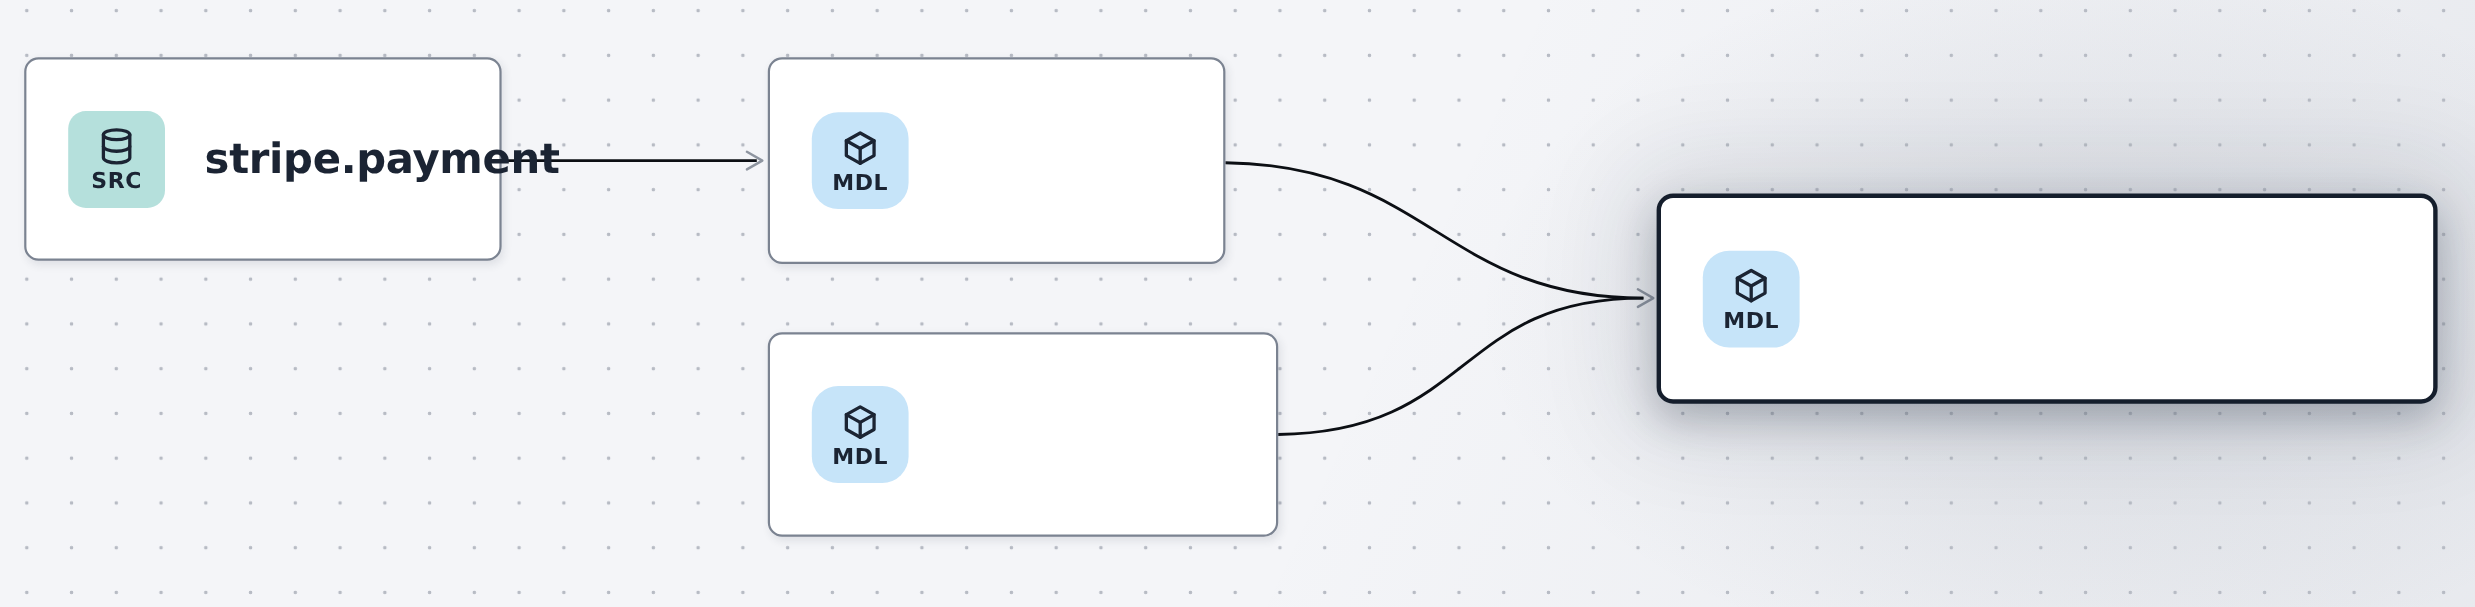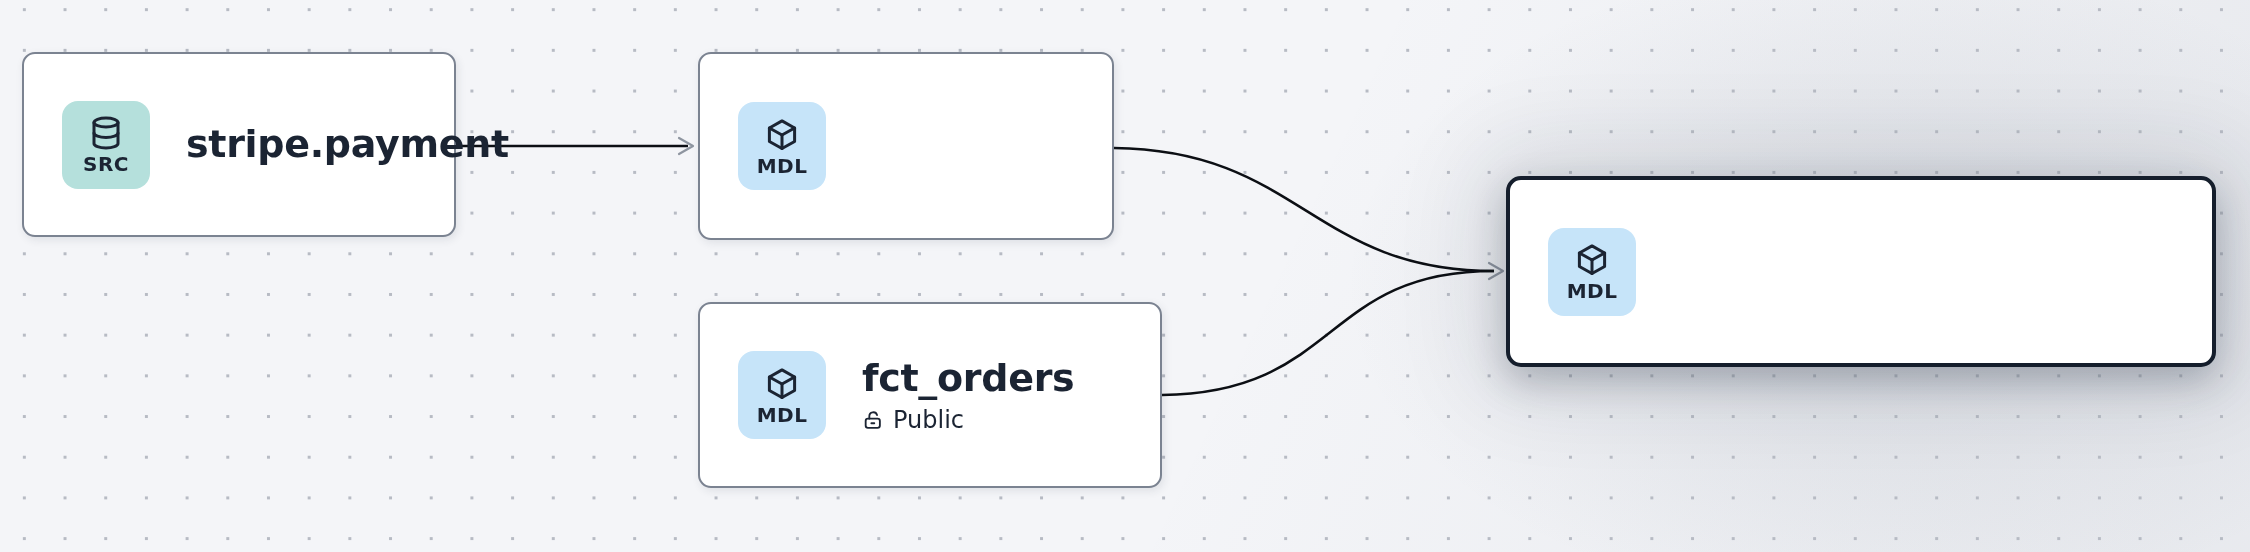--- a/index.html
+++ b/index.html
@@ -67,21 +67,21 @@
     height: 88px;
     border-radius: 16px;
     display: flex;
     flex-direction: column;
     align-items: center;
     justify-content: center;
     gap: 3px;
     color: var(--ink, #1b2433);
   }
   .badge.src { background: var(--src-badge-bg, #b5e0dc); }
-  .badge.mdl { background: var(--mdl-badge-bg, #c6e4f9); }
+  .badge.mdl { background: var(--mdl-badge-bg, #c6e4f9); border-radius: 24px; }
   .badge svg { width: 36px; height: 36px; display: block; }
   .badge .badge-text {
     font-size: 20px;
     font-weight: bold;
     letter-spacing: 0.5px;
     line-height: 1;
   }
 
   .node-body {
     margin-left: 36px;
@@ -167,31 +167,20 @@
 
   <div class="node" id="node-fct">
     <div class="badge mdl">
       <svg viewBox="0 0 24 24">
         <path class="icon-stroke" d="M12 2.6 L20.4 7.3 L20.4 16.3 L12 21 L3.6 16.3 L3.6 7.3 Z"></path>
         <path class="icon-stroke" d="M3.6 7.3 L12 12 L20.4 7.3"></path>
         <path class="icon-stroke" d="M12 12 V21"></path>
       </svg>
       <span class="badge-text">MDL</span>
     </div>
-    <div class="node-body">
-      <span class="node-label">fct_orders</span>
-      <span class="node-sub">
-        <svg viewBox="0 0 24 24">
-          <rect class="icon-stroke" x="4" y="10.5" width="15.5" height="10" rx="2.5"></rect>
-          <path class="icon-stroke" d="M8 10.5 V8 a4.3 4.3 0 0 1 8.4 -1.4"></path>
-          <path class="icon-stroke" d="M10.2 15.5 h3.2"></path>
-        </svg>
-        <span class="sub-text">Public</span>
-      </span>
-    </div>
   </div>
 
   <div class="node selected" id="node-agg">
     <div class="badge mdl">
       <svg viewBox="0 0 24 24">
         <path class="icon-stroke" d="M12 2.6 L20.4 7.3 L20.4 16.3 L12 21 L3.6 16.3 L3.6 7.3 Z"></path>
         <path class="icon-stroke" d="M3.6 7.3 L12 12 L20.4 7.3"></path>
         <path class="icon-stroke" d="M12 12 V21"></path>
       </svg>
       <span class="badge-text">MDL</span>

